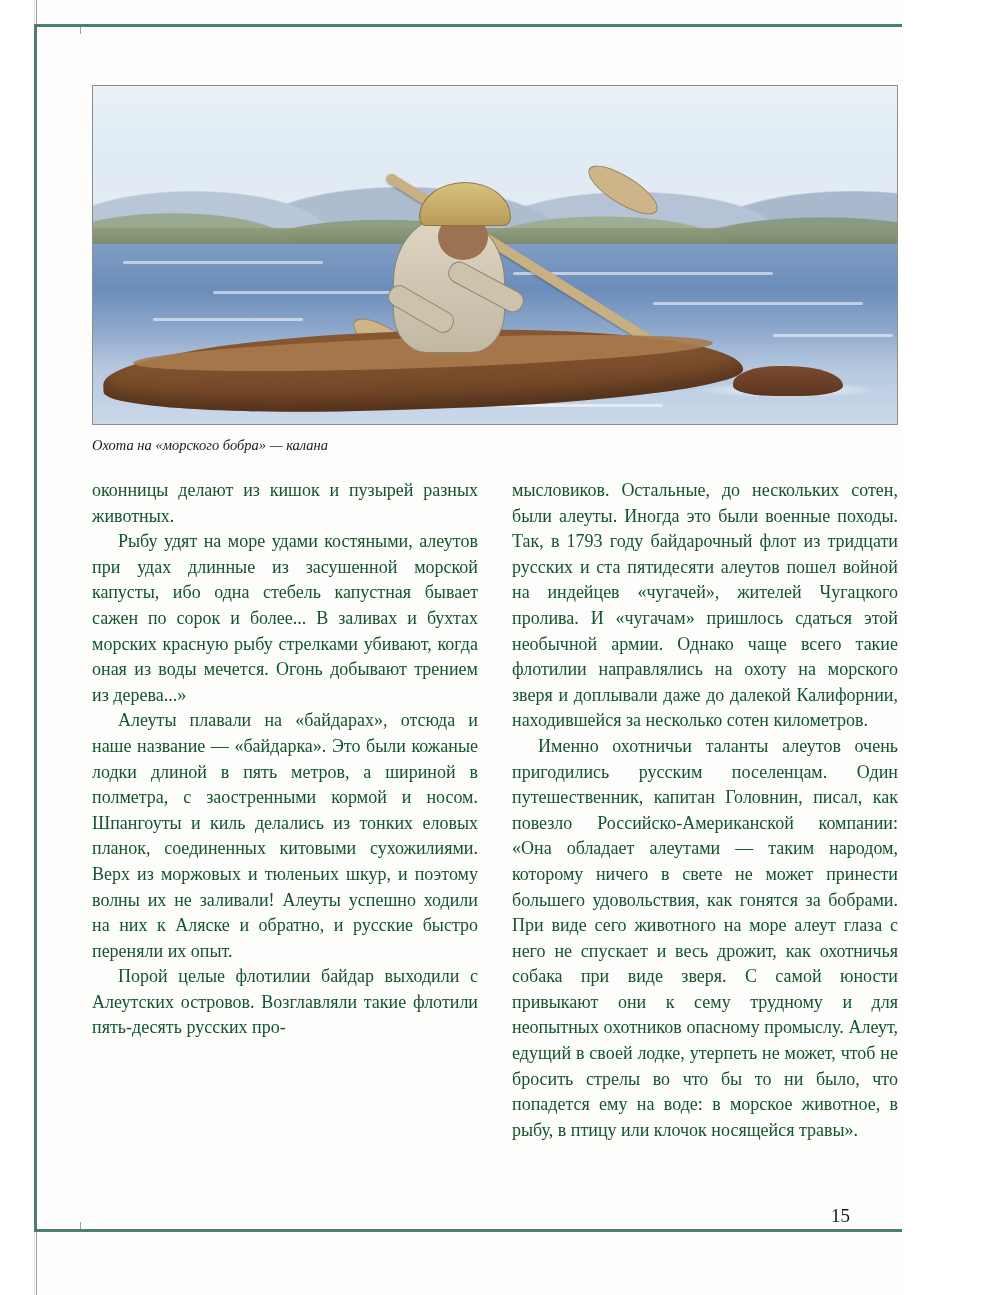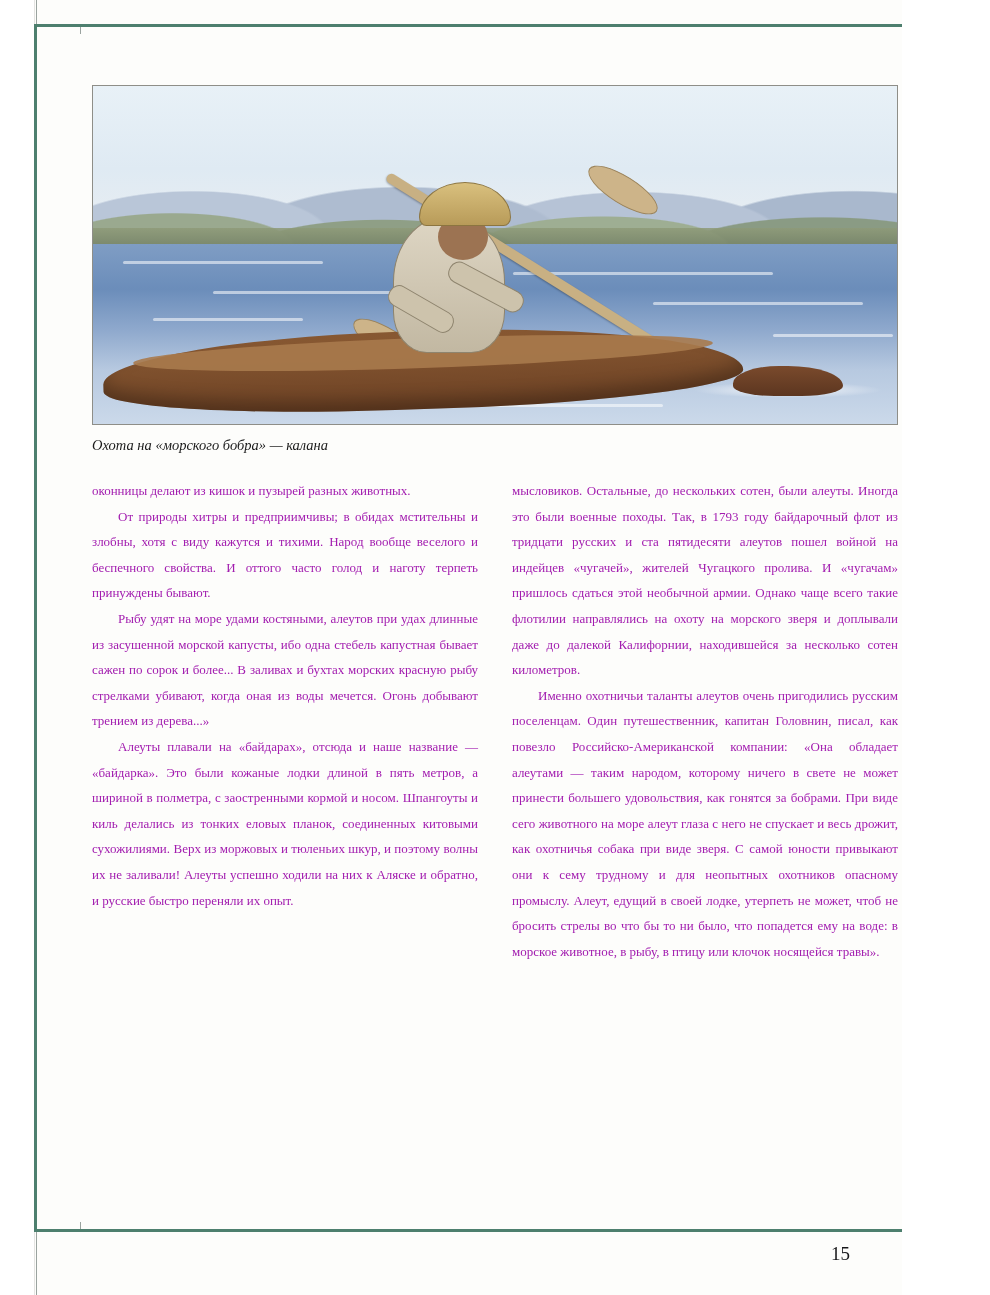--- a/index.html
+++ b/index.html
@@ -213,38 +213,38 @@
     position: absolute;
     left: 92px;
     top: 478px;
     width: 806px;
     height: 730px;
     display: flex;
     gap: 34px;
   }
   .col {
     width: 386px;
-    font-size: 13px;
+    font-size: 18px;
     line-height: 25.6px;
     text-align: justify;
     text-justify: inter-word;
-    color: #a21caf;
+    color: #14532d;
     hyphens: manual;
   }
   .col p {
     margin: 0;
     text-indent: 26px;
   }
   .col p.noindent {
     text-indent: 0;
   }
   .page-number {
     position: absolute;
     right: 52px;
-    top: 1243px;
+    top: 1205px;
     font-size: 19px;
     color: #17171a;
     font-family: "Liberation Serif", serif;
   }
 </style>
 </head>
 <body>
 
 <div class="page">
 
@@ -291,23 +291,23 @@
       <div class="splash"></div>
       <div class="otter"></div>
     </div>
   </div>
 
   <div class="caption">Охота на «морского бобра» — калана</div>
 
   <div class="cols">
     <div class="col">
       <p class="noindent">оконницы делают из кишок и пузырей разных животных.</p>
-      <p>От природы хитры и предприимчивы; в обидах мстительны и злобны, хотя с виду кажутся и тихими. Народ вообще веселого и беспечного свойства. И оттого часто голод и наготу терпеть принуждены бывают.</p>
       <p>Рыбу удят на море удами костяными, алеутов при удах длинные из засушенной морской капусты, ибо одна стебель капустная бывает сажен по сорок и более... В заливах и бухтах морских красную рыбу стрелками убивают, когда оная из воды мечется. Огонь добывают трением из дерева...»</p>
       <p>Алеуты плавали на «байдарах», отсюда и наше название — «байдарка». Это были кожаные лодки длиной в пять метров, а шириной в полметра, с заостренными кормой и носом. Шпангоуты и киль делались из тонких еловых планок, соединенных китовыми сухожилиями. Верх из моржовых и тюленьих шкур, и поэтому волны их не заливали! Алеуты успешно ходили на них к Аляске и обратно, и русские быстро переняли их опыт.</p>
+      <p>Порой целые флотилии байдар выходили с Алеутских островов. Возглавляли такие флотили пять-десять русских про-</p>
     </div>
     <div class="col">
       <p class="noindent">мысловиков. Остальные, до нескольких сотен, были алеуты. Иногда это были военные походы. Так, в 1793 году байдарочный флот из тридцати русских и ста пятидесяти алеутов пошел войной на индейцев «чугачей», жителей Чугацкого пролива. И «чугачам» пришлось сдаться этой необычной армии. Однако чаще всего такие флотилии направлялись на охоту на морского зверя и доплывали даже до далекой Калифорнии, находившейся за несколько сотен километров.</p>
       <p>Именно охотничьи таланты алеутов очень пригодились русским поселенцам. Один путешественник, капитан Головнин, писал, как повезло Российско-Американской компании: «Она обладает алеутами — таким народом, которому ничего в свете не может принести большего удовольствия, как гонятся за бобрами. При виде сего животного на море алеут глаза с него не спускает и весь дрожит, как охотничья собака при виде зверя. С самой юности привыкают они к сему трудному и для неопытных охотников опасному промыслу. Алеут, едущий в своей лодке, утерпеть не может, чтоб не бросить стрелы во что бы то ни было, что попадется ему на воде: в морское животное, в рыбу, в птицу или клочок носящейся травы».</p>
     </div>
   </div>
 
   <div class="page-number">15</div>
 </div>
 

